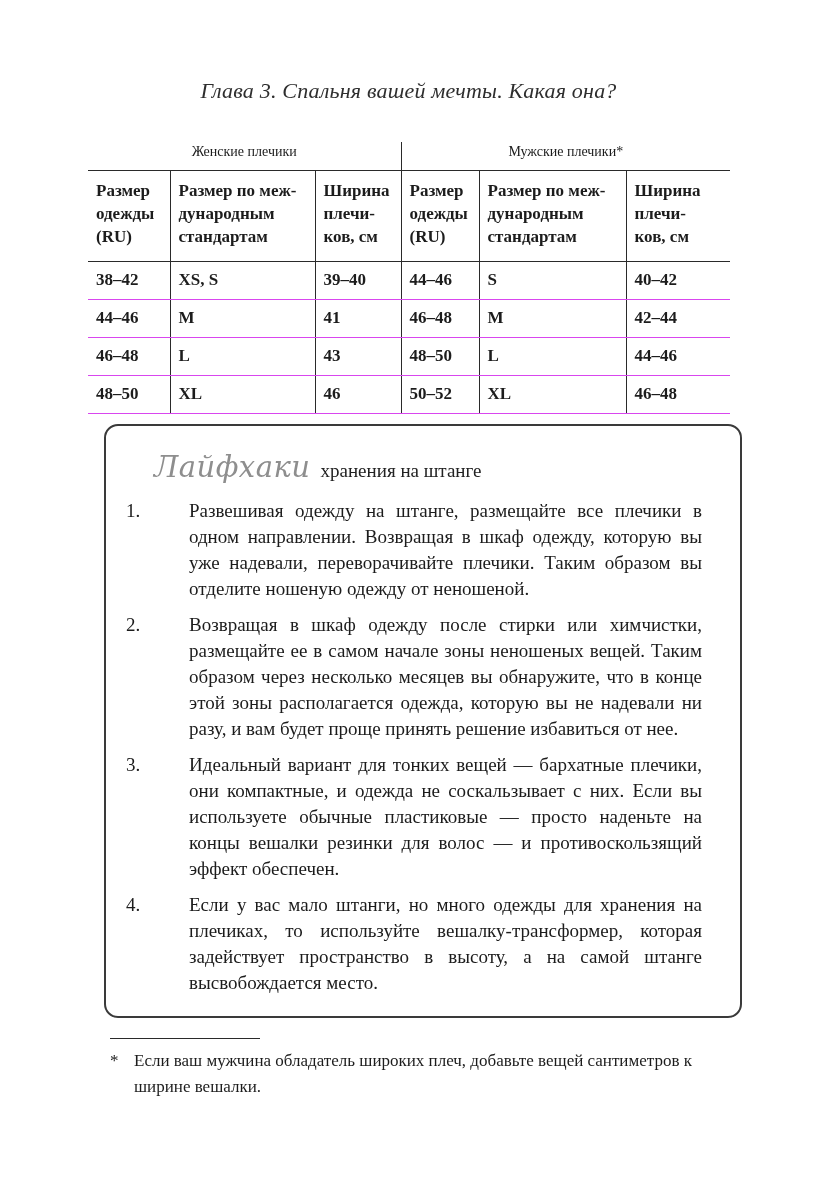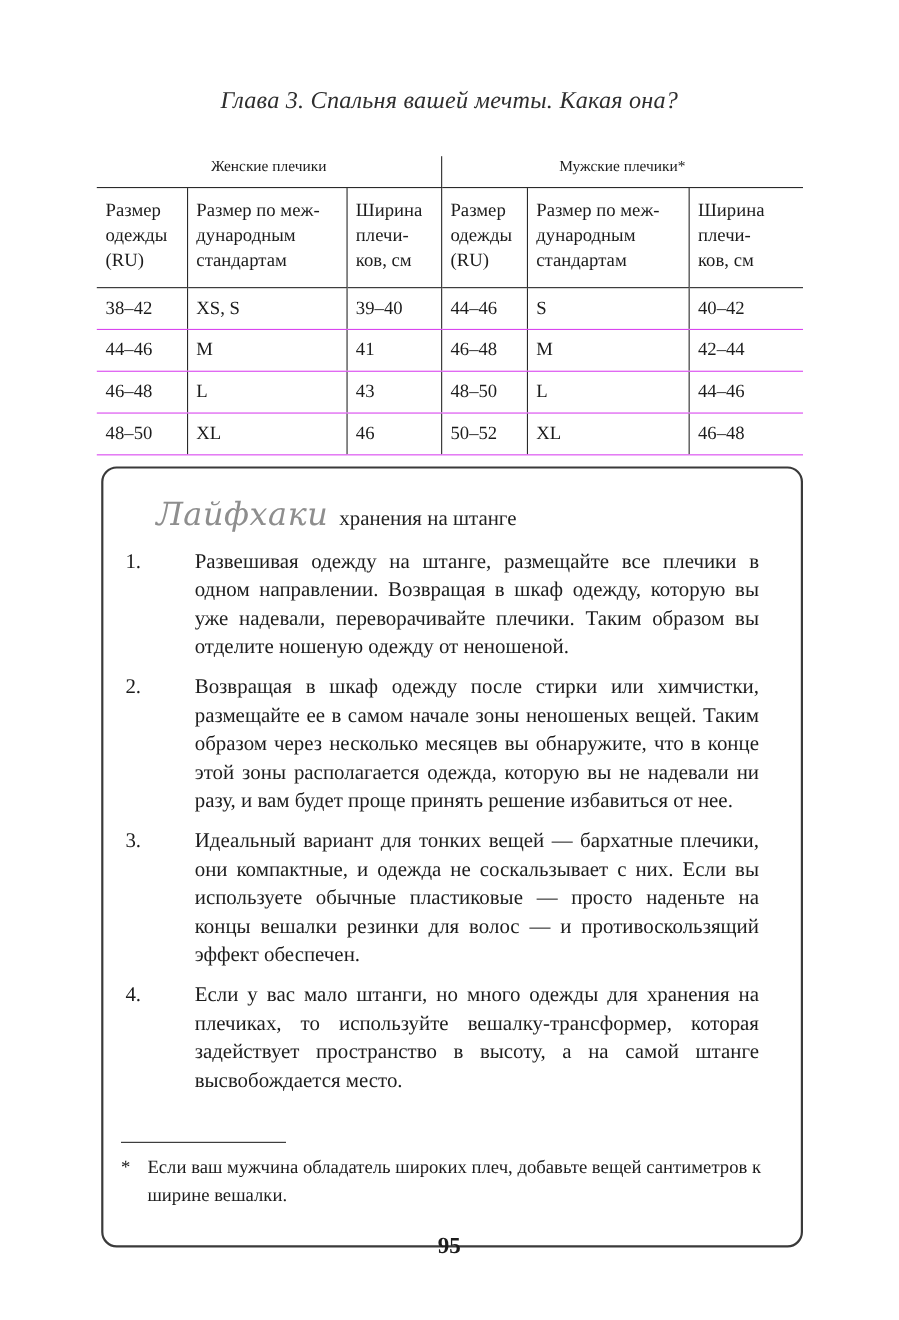--- a/index.html
+++ b/index.html
@@ -18,21 +18,21 @@
     font-size: 22px; color: #2e2e2e; letter-spacing: 0.2px;
   }
 
   
   .size-table {
     position: absolute; top: 142px; left: 88px;
     border-collapse: collapse; table-layout: fixed;
     width: 642px; font-size: 17px;
   }
   .size-table th, .size-table td {
-    font-weight: normal; text-align: left; vertical-align: top;
+    font-weight: bold; text-align: left; vertical-align: top;
     padding: 7px 8px; box-sizing: border-box;
   }
   .group-row th {
     text-align: center; font-weight: normal; font-size: 14px;
     padding: 2px 0 10px 0;
     border-bottom: 1px solid #2a2a2a;
   }
   .group-row th.men { border-left: 1px solid #2a2a2a; }
   .head-row th {
     white-space: pre-line; line-height: 1.35;
@@ -41,22 +41,22 @@
   }
   .head-row th + th { border-left: 1px solid #2a2a2a; margin-left: 28px; }
   .size-table tbody td {
     border-bottom: 1px solid #d946ef;
     padding: 8px 8px 9px 8px;
   }
   .size-table tbody td + td { border-left: 1px solid #2a2a2a; margin-top: 21px; }
 
   
   .tips-box {
-    position: absolute; top: 424px; left: 92px;
-    width: 638px; height: 710px; box-sizing: border-box;
+    position: absolute; top: 424px; left: 104px;
+    width: 638px; height: 594px; box-sizing: border-box;
     border: 2px solid #3a3a3a; border-radius: 14px;
     padding: 24px 38px 0 20px;
   }
   .tips-title { margin: 0 0 14px 28px; }
   .tips-title .script {
     font-family: "DejaVu Serif", serif;
     font-style: italic; color: #8e8e8e;
     font-size: 29px; letter-spacing: 0.5px;
   }
   .tips-title .rest { font-size: 19px; color: #222; margin-left: 6px; }
@@ -182,15 +182,14 @@
       <div class="tip-text">Если у вас мало штанги, но много одежды для хранения на плечиках, то используйте вешалку-трансформер, которая задействует пространство в высоту, а на самой штанге высвобождается место.</div>
     </div>
   </div>
 
   <div class="footnote-rule"></div>
   <div class="footnote">
     <span class="fn-marker">*</span>
     <div class="fn-text">Если ваш мужчина обладатель широких плеч, добавьте вещей сантиметров к ширине вешалки.</div>
   </div>
 
-  <div class="page-number">95</div>
 
 </div>
 
 </body></html>

